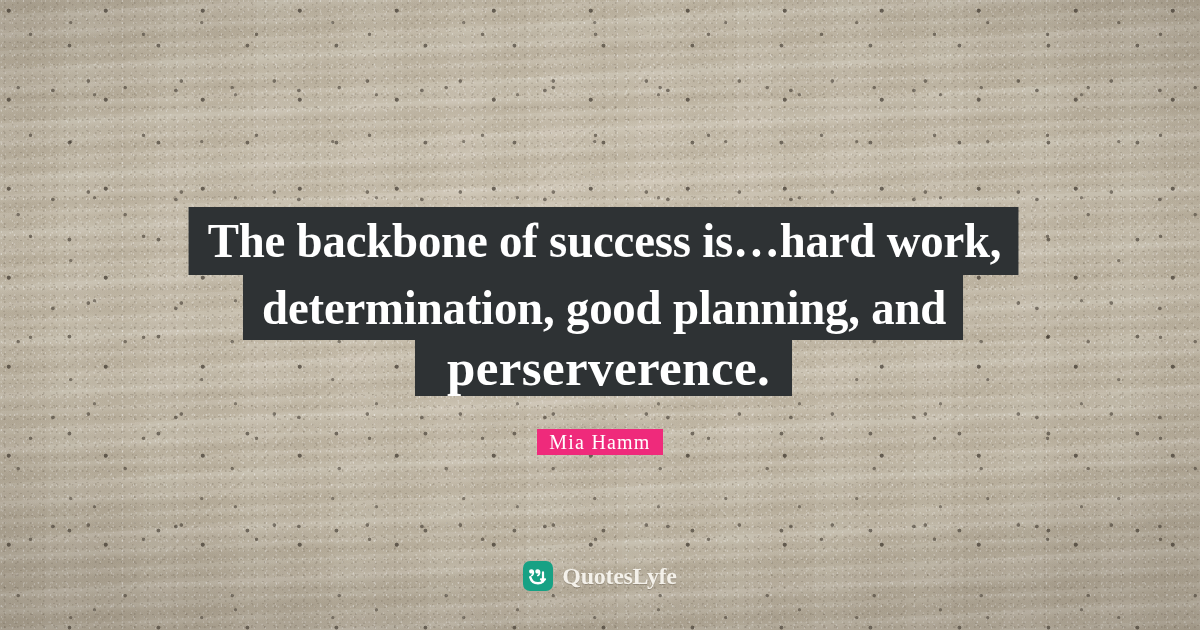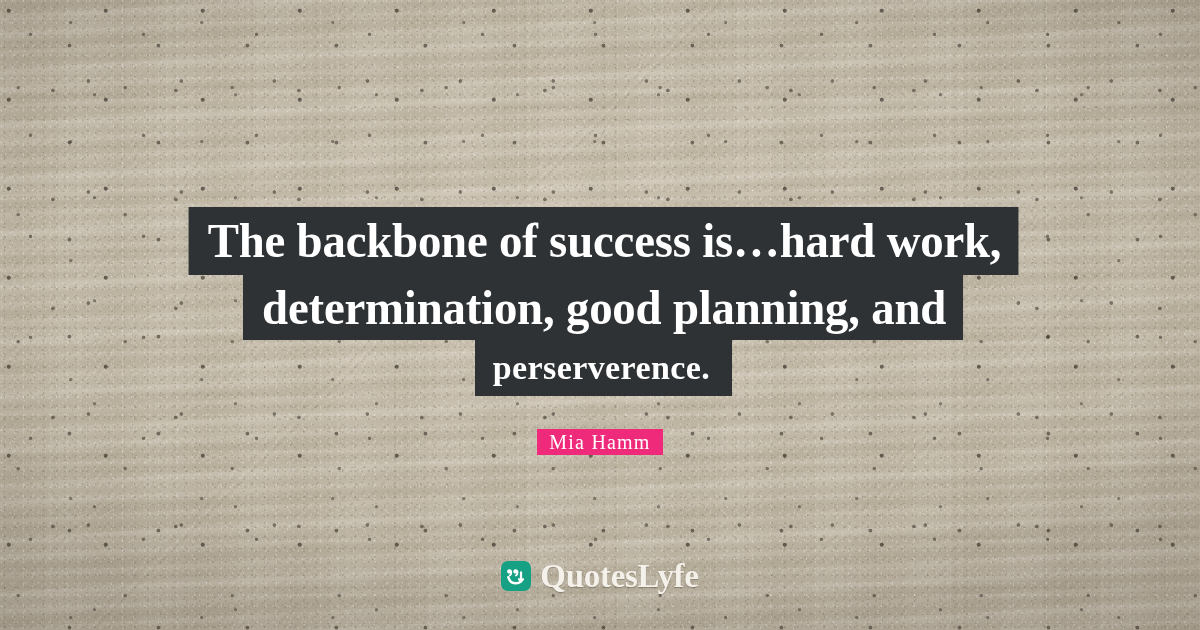--- a/index.html
+++ b/index.html
@@ -145,23 +145,23 @@
   }
 
   .quote-line.l2 {
     font-size: 49px;
     line-height: 65px;
     padding: 0 18px 0 20px;
     transform: scaleX(0.955);
   }
 
   .quote-line.l3 {
-    font-size: 34px;
+    font-size: 51px;
     line-height: 56px;
-    padding: 0 22px 0 18px;
+    padding: 0 22px 0 32px;
     letter-spacing: 0.4px;
     font-family: Liberation Serif, serif;
   }
 
   
   .author-wrap {
     position: absolute;
     left: 0;
     right: 0;
     top: 429px;
@@ -202,21 +202,21 @@
     align-items: center;
     justify-content: center;
     flex: 0 0 auto;
   }
 
   .logo-mark svg { display: block; }
 
   .logo-text {
     font-family: "Liberation Serif", serif;
     font-weight: 700;
-    font-size: 33px;
+    font-size: 24px;
     line-height: 30px;
     color: #f4f1ea;
     letter-spacing: -0.3px;
     text-shadow: 0 1px 1px rgba(70,58,44,0.35);
   }
 </style>
 </head>
 <body>
 
 <div class="quote-card">

